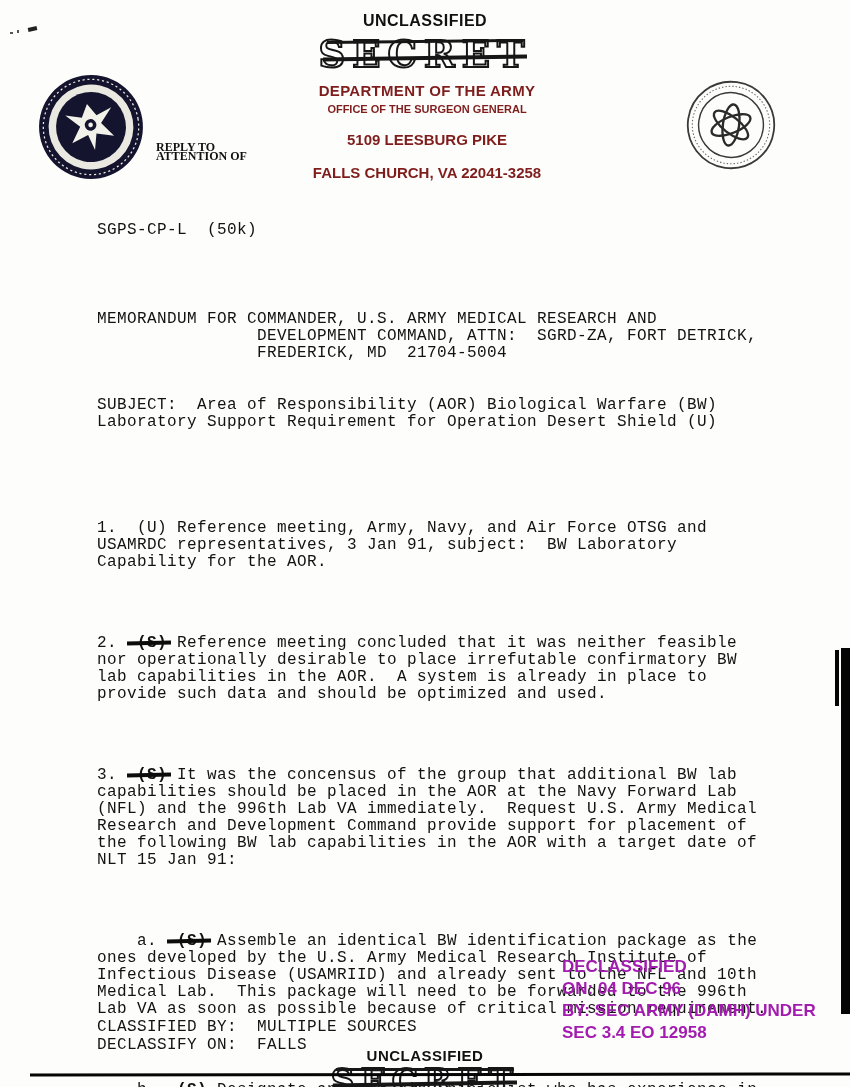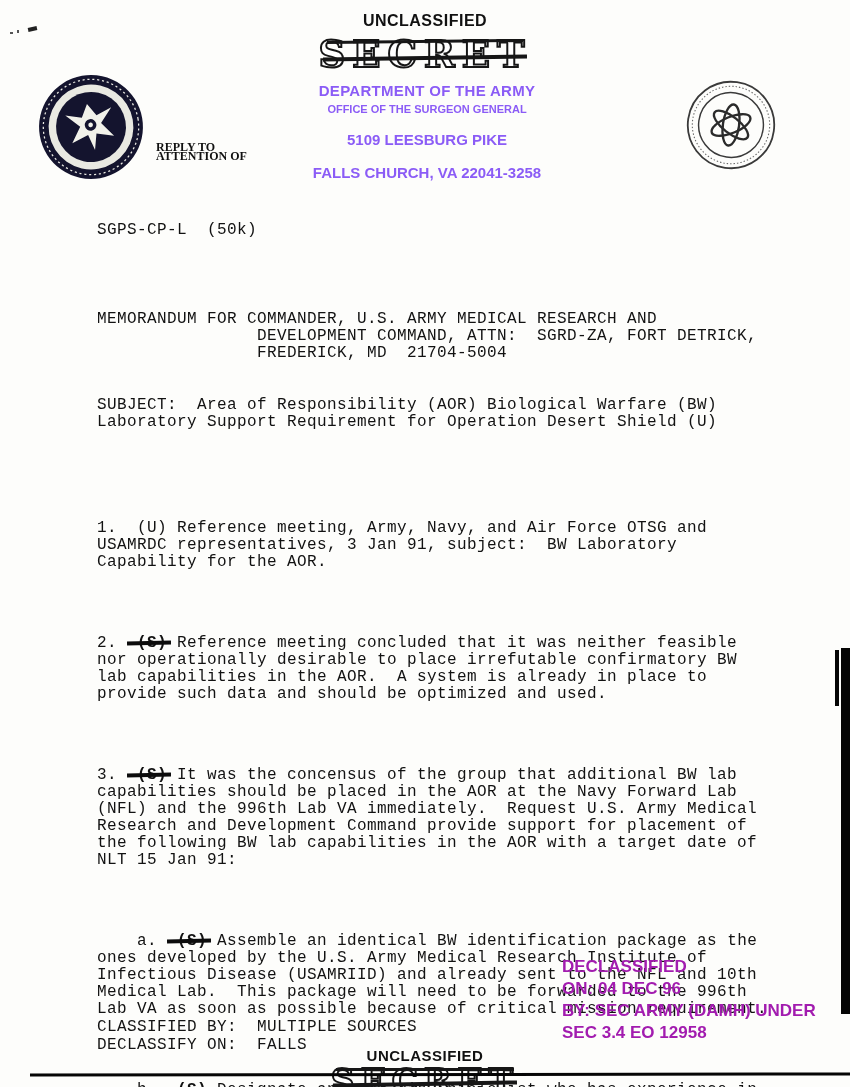--- a/index.html
+++ b/index.html
@@ -28,21 +28,21 @@
   .top-stamp .l1 { width:196px; margin-left:-98px; top:8px; height:3px; transform:rotate(-0.6deg); }
   .top-stamp .l2 { width:204px; margin-left:-102px; top:24px; height:4px; transform:rotate(-0.8deg); }
 
   .bottom-stamp { top:1062px; height:40px; }
   .bottom-stamp .stamp-text { font-size:33px; letter-spacing:6px; }
   .bottom-stamp .l1 { width:178px; margin-left:-89px; top:6px; height:3px; }
   .bottom-stamp .l2 { width:184px; margin-left:-92px; top:20px; height:4px; transform:rotate(-1deg); }
 
   .letterhead {
     position:absolute; left:4px; right:0; top:82px; text-align:center;
-    font-family:"Liberation Sans", sans-serif; font-weight:bold; color:#8b5cf6;
+    font-family:"Liberation Sans", sans-serif; font-weight:bold; color:#7f1d1d;
   }
   .lh-dept { font-size:15px; letter-spacing:0.3px; }
   .lh-office { font-size:11px; margin-top:4px; }
   .lh-addr { font-size:15px; margin-top:16px; }
 
   .reply-to {
     position:absolute; left:156px; top:143px;
     font-family:Liberation Serif, serif; font-weight:bold;
     font-size:12px; line-height:9px; white-space:pre-wrap; color:#111;
   }

